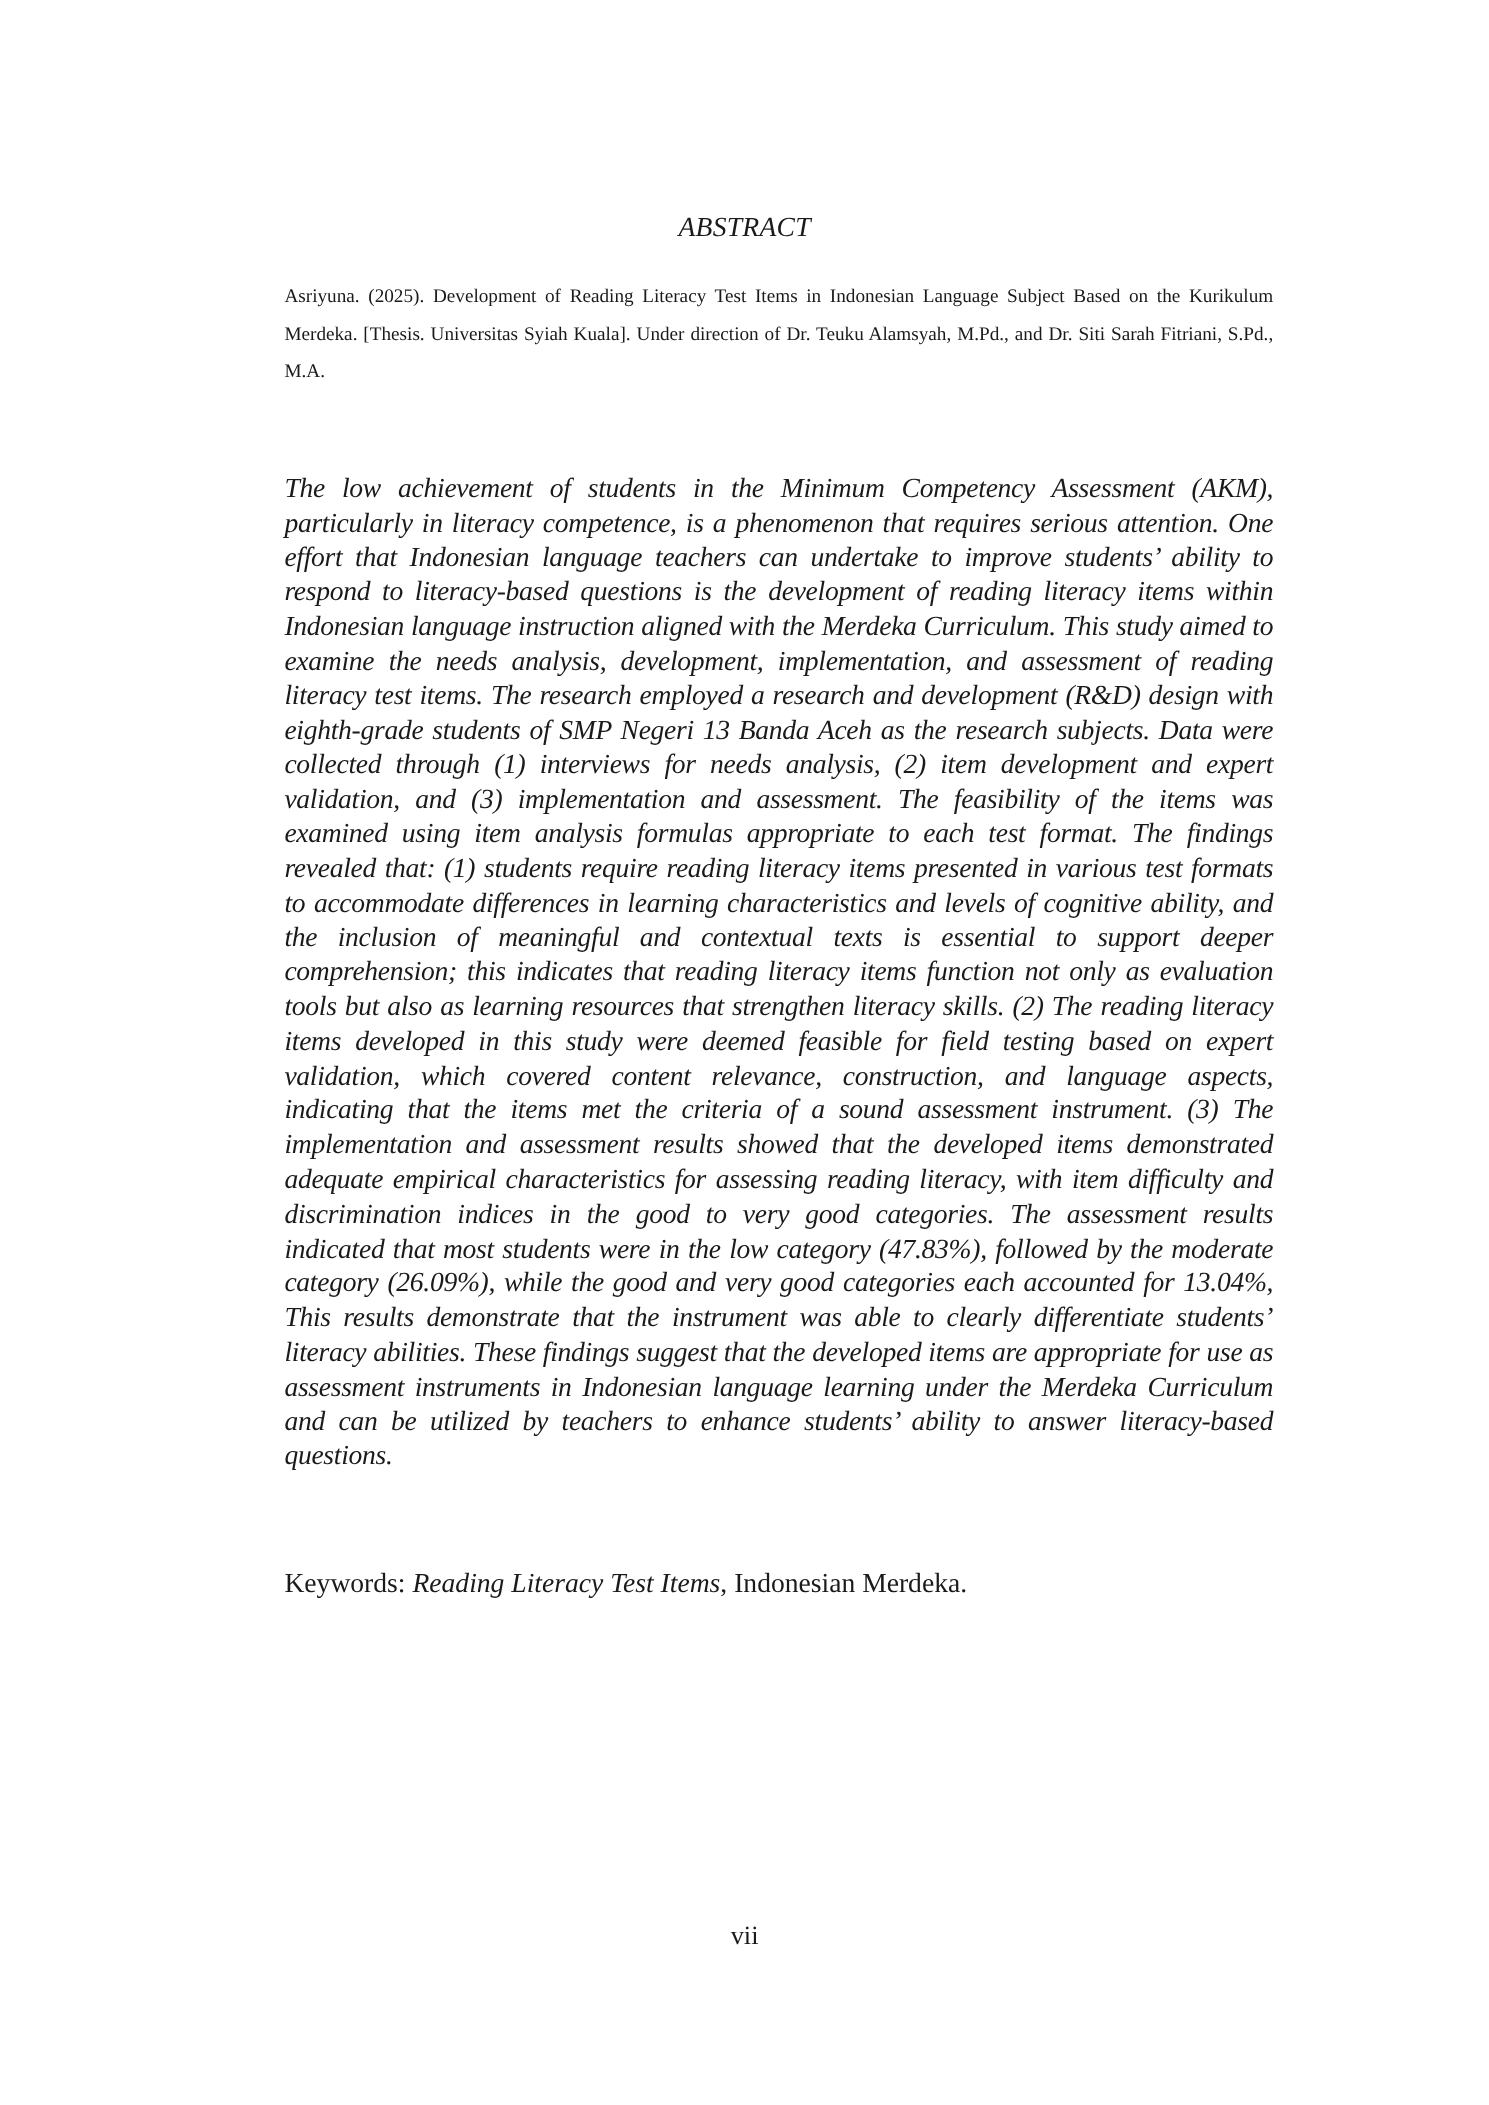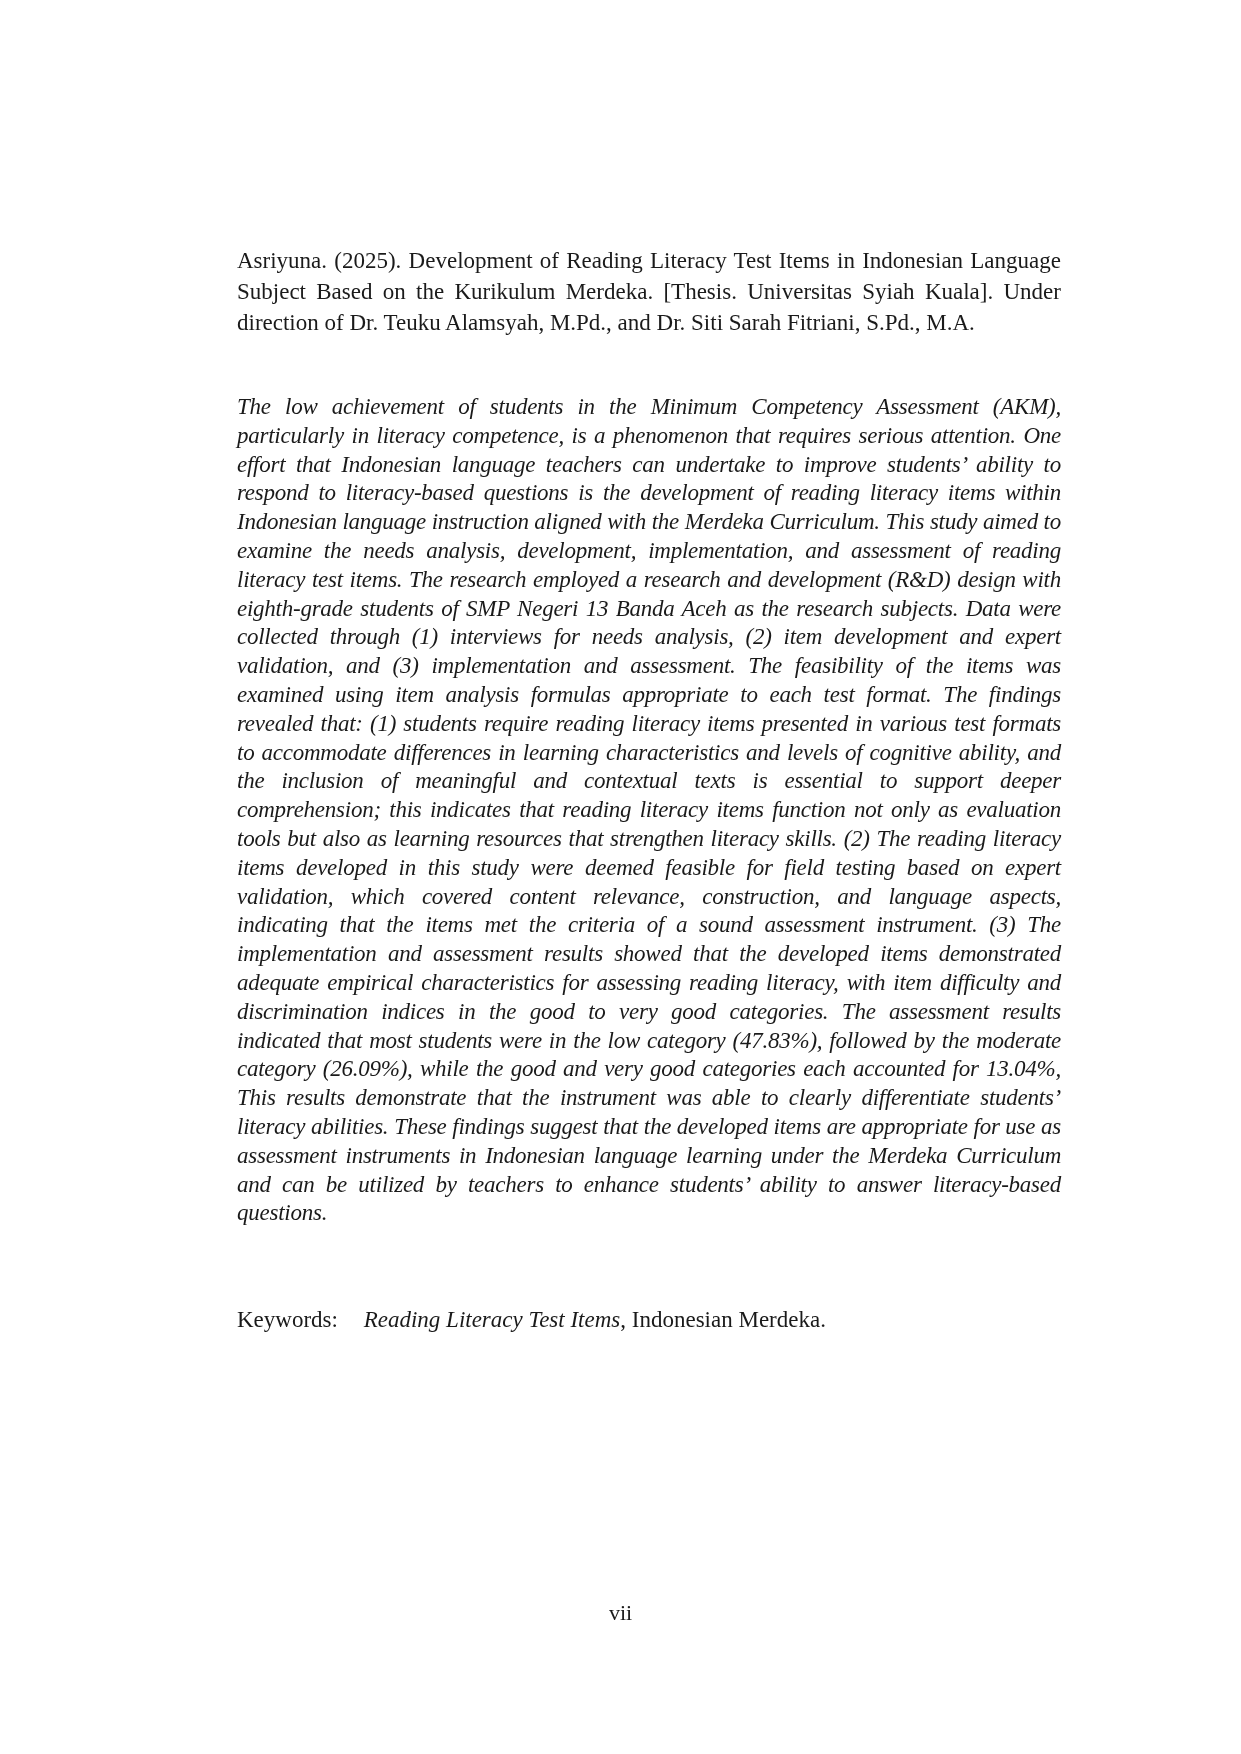--- a/index.html
+++ b/index.html
@@ -31,54 +31,55 @@
       font-size: 23px;
       line-height: 28px;
       letter-spacing: 0.2px;
     }
     .column {
       position: absolute;
       left: 237px;
       width: 824px;
     }
     .citation {
-      top: 245px;
-      font-size: 23px;
+      top: 232px;
+      font-size: 16px;
       line-height: 31px;
       text-align: justify;
       text-align-last: left;
     }
     .abstract-body {
       top: 393px;
       font-size: 23px;
       line-height: 28.8px;
       font-style: italic;
       text-align: justify;
       letter-spacing: -0.25px;
     }
     .keywords {
       top: 1305px;
       font-size: 23px;
       line-height: 30px;
     }
-    .keywords .kw-italic { font-style: italic; margin-left: 20px; }
+    .keywords .kw-italic { font-style: italic; }
     .page-number {
       position: absolute;
       top: 1599px;
       left: 0;
       width: 1241px;
       text-align: center;
       font-size: 22px;
       line-height: 28px;
     }
   </style>
 </head>
 <body>
 
 <div class="page">
+  <div class="title">ABSTRACT</div>
 
   <div class="column citation">Asriyuna. (2025). Development of Reading Literacy Test Items in Indonesian Language Subject Based on the Kurikulum Merdeka. [Thesis. Universitas Syiah Kuala]. Under direction of Dr. Teuku Alamsyah, M.Pd., and Dr. Siti Sarah Fitriani, S.Pd., M.A.</div>
 
   <div class="column abstract-body">The low achievement of students in the Minimum Competency Assessment (AKM), particularly in literacy competence, is a phenomenon that requires serious attention. One effort that Indonesian language teachers can undertake to improve students’ ability to respond to literacy-based questions is the development of reading literacy items within Indonesian language instruction aligned with the Merdeka Curriculum. This study aimed to examine the needs analysis, development, implementation, and assessment of reading literacy test items. The research employed a research and development (R&amp;D) design with eighth-grade students of SMP Negeri 13 Banda Aceh as the research subjects. Data were collected through (1) interviews for needs analysis, (2) item development and expert validation, and (3) implementation and assessment. The feasibility of the items was examined using item analysis formulas appropriate to each test format. The findings revealed that: (1) students require reading literacy items presented in various test formats to accommodate differences in learning characteristics and levels of cognitive ability, and the inclusion of meaningful and contextual texts is essential to support deeper comprehension; this indicates that reading literacy items function not only as evaluation tools but also as learning resources that strengthen literacy skills. (2) The reading literacy items developed in this study were deemed feasible for field testing based on expert validation, which covered content relevance, construction, and language aspects, indicating that the items met the criteria of a sound assessment instrument. (3) The implementation and assessment results showed that the developed items demonstrated adequate empirical characteristics for assessing reading literacy, with item difficulty and discrimination indices in the good to very good categories. The assessment results indicated that most students were in the low category (47.83%), followed by the moderate category (26.09%), while the good and very good categories each accounted for 13.04%, This results demonstrate that the instrument was able to clearly differentiate students’ literacy abilities. These findings suggest that the developed items are appropriate for use as assessment instruments in Indonesian language learning under the Merdeka Curriculum and can be utilized by teachers to enhance students’ ability to answer literacy-based questions.</div>
 
   <div class="column keywords"><span>Keywords: </span><span class="kw-italic">Reading Literacy Test Items</span><span>, </span><span>Indonesian Merdeka.</span></div>
 
   <div class="page-number">vii</div>
 </div>
 

